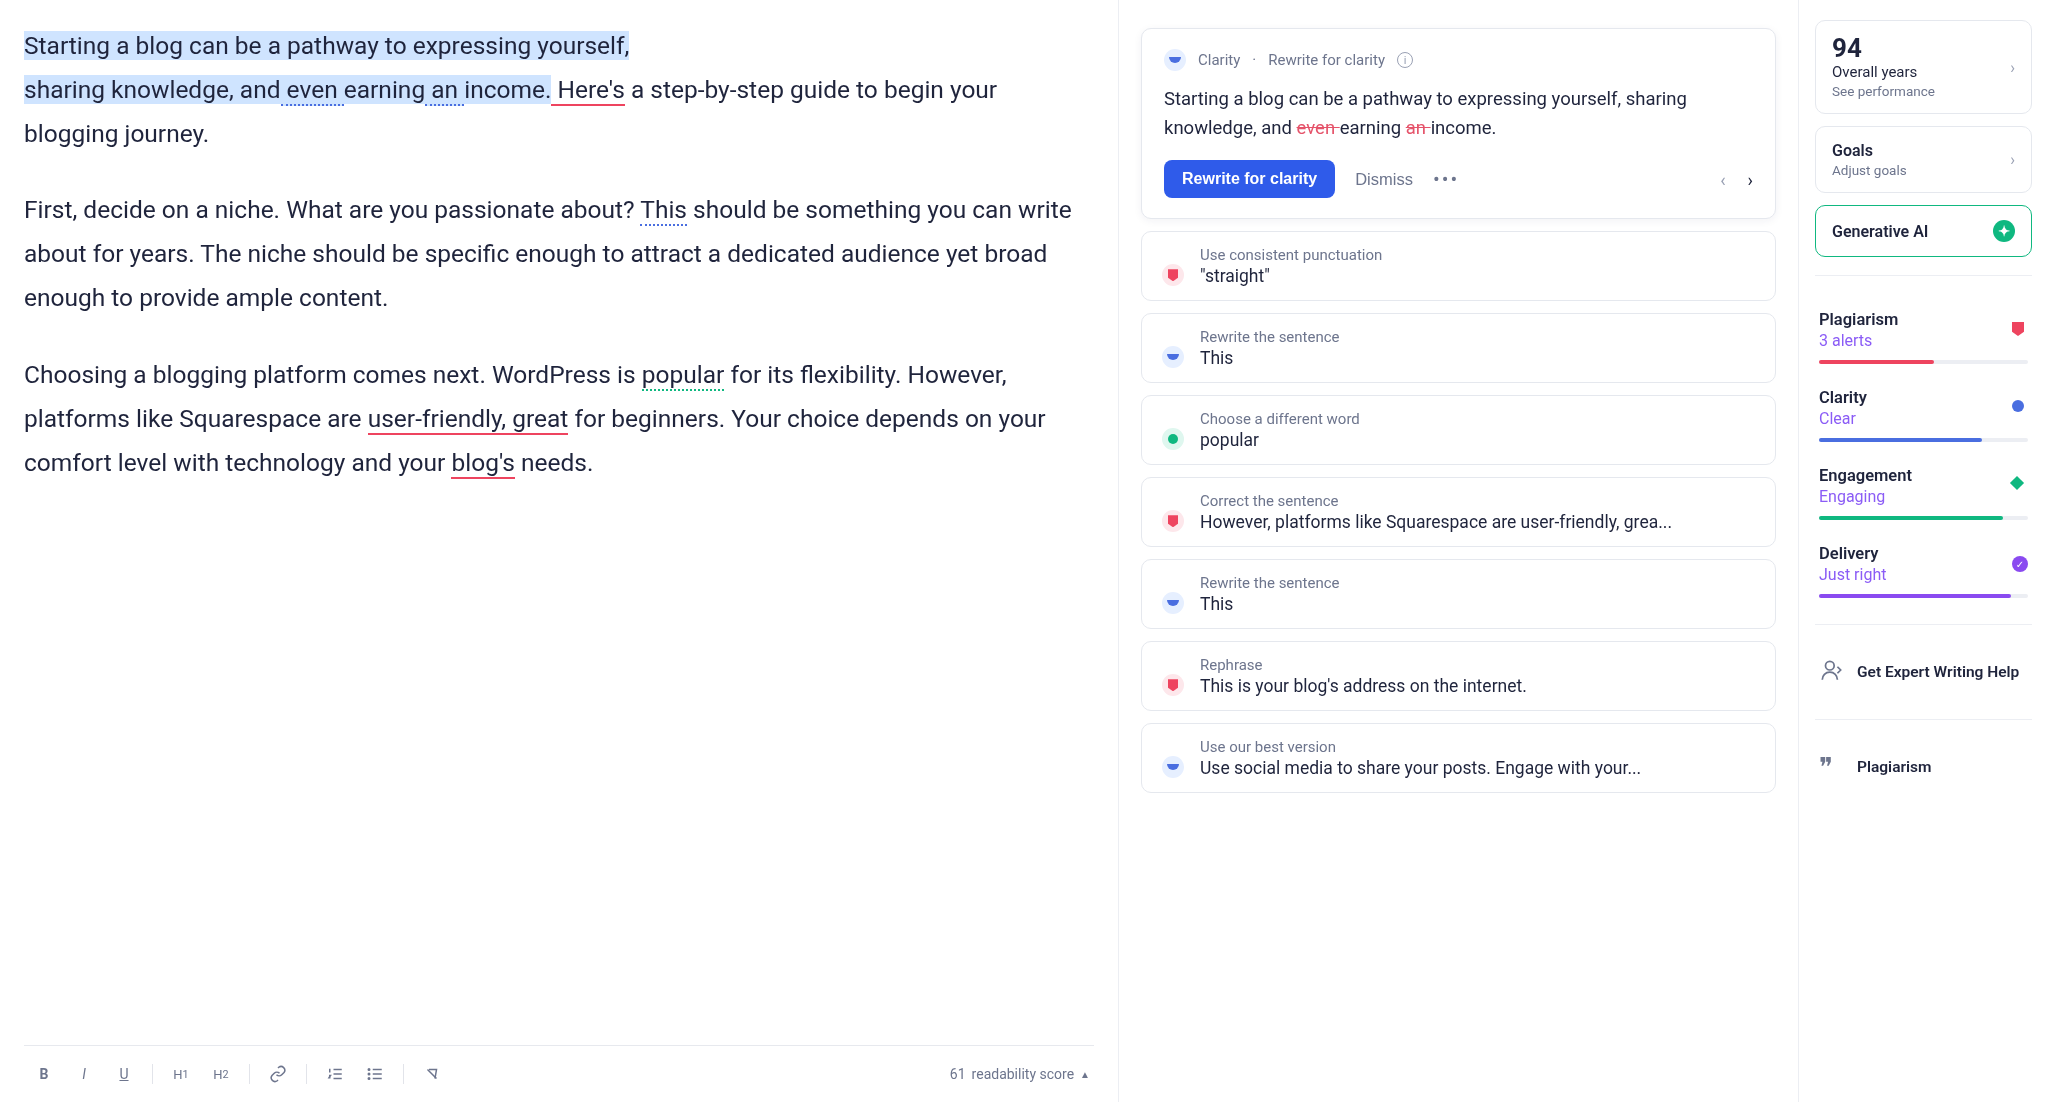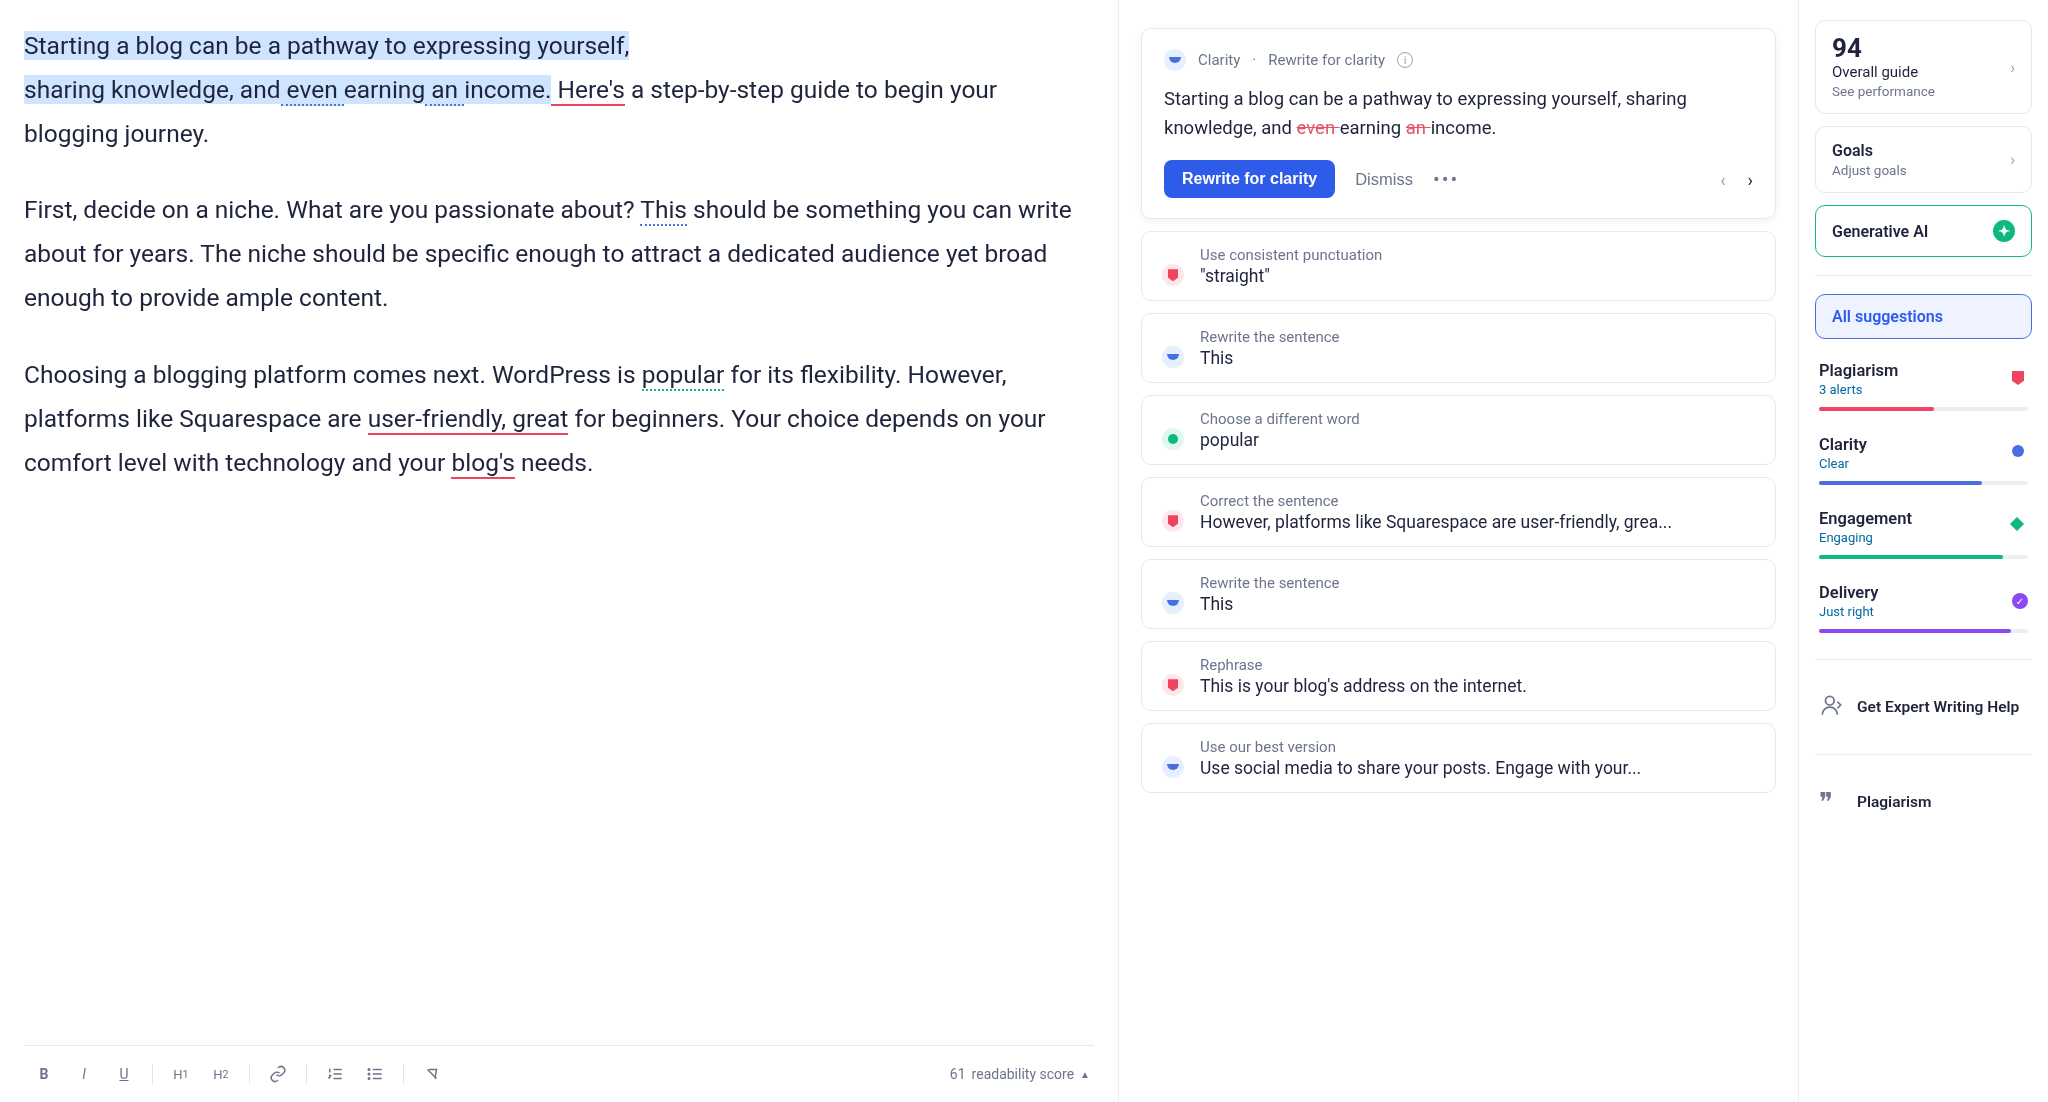--- a/index.html
+++ b/index.html
@@ -58,21 +58,21 @@
 .chev { color: #9aa1b4; }
 .gen-ai { border: 1.5px solid #0fb880; }
 .gen-ai .lab { color: #1f243c; }
 .gen-badge { width: 22px; height: 22px; border-radius: 50%; background: #0fb880; color: #fff; display: flex; align-items: center; justify-content: center; font-size: 14px; font-weight: 700; }
 
 .divider { height: 1px; background: #eceef3; margin: 18px 0; }
 .all-sugg { border: 1.5px solid #4a6ee0; background: #eef3ff; color: #2f5bea; border-radius: 10px; padding: 12px 16px; font-size: 16px; font-weight: 600; cursor: pointer; margin-bottom: 6px; }
 .cat { padding: 16px 4px 8px 4px; }
 .cat-head { display: flex; align-items: center; justify-content: space-between; }
 .cat-name { font-size: 16.5px; font-weight: 600; color: #1f243c; }
-.cat-sub { font-size: 13px; color: #0369a1; margin-top: 2px; }
+.cat-sub { font-size: 16px; color: #8b5cf6; margin-top: 2px; }
 .cat-bar { height: 4px; border-radius: 2px; margin-top: 10px; background: #eceef3; position: relative; }
 .cat-bar .fill { position: absolute; left: 0; top: 0; height: 100%; border-radius: 2px; }
 .cat-icon { width: 16px; height: 16px; }
 .shield-red { width: 12px; height: 14px; background: #ee445f; clip-path: polygon(0 0,100% 0,100% 70%,50% 100%,0 70%); }
 .circle-blue { width: 12px; height: 12px; border-radius: 50%; background: #4a6ee0; }
 .diamond-green { width: 10px; height: 10px; background: #0fb880; transform: rotate(45deg); }
 .check-purple { width: 16px; height: 16px; border-radius: 50%; background: #8a4af0; display: flex; align-items: center; justify-content: center; color: #fff; font-size: 10px; }
 
 .help-row { display: flex; align-items: center; gap: 10px; padding: 14px 4px; cursor: pointer; }
 .help-row .icon { width: 28px; color: #6d758d; }
@@ -225,42 +225,41 @@
       <span class="preview">Use social media to share your posts. Engage with your...</span>
     </div>
       </div>
     </div>
 </div>
 
 <div class="side-col">
   <div class="score-box">
     <div>
       <div class="big">94</div>
-      <div class="lab">Overall guide</div>
+      <div class="lab">Overall years</div>
       <div class="sub">See performance</div>
     </div>
     <span class="chev">›</span>
   </div>
 
   <div class="opt-box">
     <div>
       <div class="lab">Goals</div>
       <div class="sub">Adjust goals</div>
     </div>
     <span class="chev">›</span>
   </div>
 
   <div class="opt-box gen-ai">
     <div class="lab">Generative AI</div>
     <div class="gen-badge">✦</div>
   </div>
 
   <div class="divider"></div>
 
-  <div class="all-sugg">All suggestions</div>
 
   <div id="cat-list">
       <div class="cat">
     <div class="cat-head">
       <div>
         <div class="cat-name">Plagiarism</div>
         <div class="cat-sub">3 alerts</div>
       </div>
       <div class="cat-icon">
             <div class="shield-red"></div>

